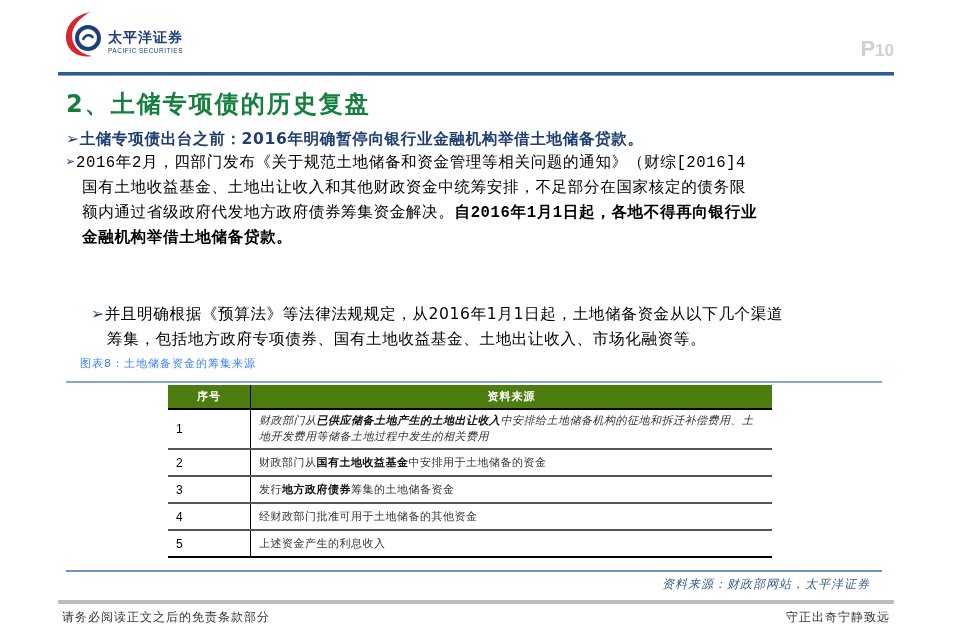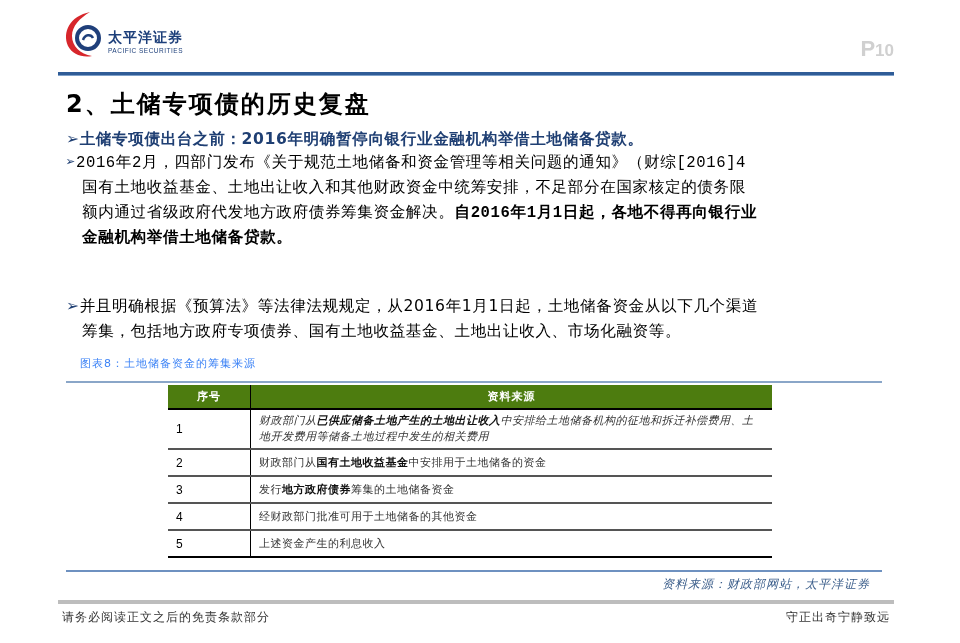--- a/index.html
+++ b/index.html
@@ -11,28 +11,28 @@
 
   
   .logo { left: 60px; top: 10px; width: 150px; height: 50px; }
   .logo-mark { position: absolute; left: 0; top: 0; width: 50px; height: 50px; }
   .logo-cn { position: absolute; left: 48px; top: 19px; font-size: 14px; font-weight: bold; color: #1d3f7a; letter-spacing: 1px; white-space: nowrap; }
   .logo-en { position: absolute; left: 48px; top: 37px; font-size: 6.5px; color: #1d3f7a; letter-spacing: 0.5px; white-space: nowrap; font-family: "Liberation Sans", sans-serif; }
   .page-num { right: 66px; top: 36px; font-size: 22px; font-weight: bold; color: #d0d0d0; font-family: "Liberation Sans", sans-serif; }
   .page-num small { font-size: 17px; }
   .header-rule { left: 58px; top: 72px; width: 836px; height: 3px; background: #2f5c97; border-bottom: 1px solid #7ea0c9; }
 
-  .section-title { left: 66px; top: 88px; font-size: 24px; font-weight: bold; color: #000000; letter-spacing: 2px; white-space: nowrap; text-align: center; }
+  .section-title { left: 66px; top: 88px; font-size: 24px; font-weight: bold; color: #15803d; letter-spacing: 2px; white-space: nowrap; text-align: center; }
 
   
   .body-text { left: 66px; width: 800px; font-size: 15.6px; line-height: 25px; letter-spacing: 0.6px; }
   .bullet { color: #1f3f73; }
   .p1 { top: 127px; color: #1f3f73; font-weight: bold; white-space: nowrap; }
   .p2 { top: 151px; font-family: Liberation Mono, monospace; }
-  .p3 { top: 294px; }
+  .p3 { top: 302px; margin-left: 25px; }
   .bold { font-weight: bold; }
   .indent { padding-left: 16px; }
 
   .fig-title { left: 80px; top: 356px; font-size: 11px; color: #3b82f6; letter-spacing: 1px; white-space: nowrap; }
   .fig-rule-top { left: 66px; top: 381px; width: 816px; height: 2px; background: #8aa6c8; }
 
   
   .tbl { left: 168px; top: 385px; width: 604px; border-collapse: collapse; font-size: 11px; }
   .tbl th { background: #4d7c0f; color: #fff; font-weight: bold; height: 21px; font-size: 11px; letter-spacing: 1px; }
   .tbl th.c1 { width: 80px; border-right: 1px solid #000; }

